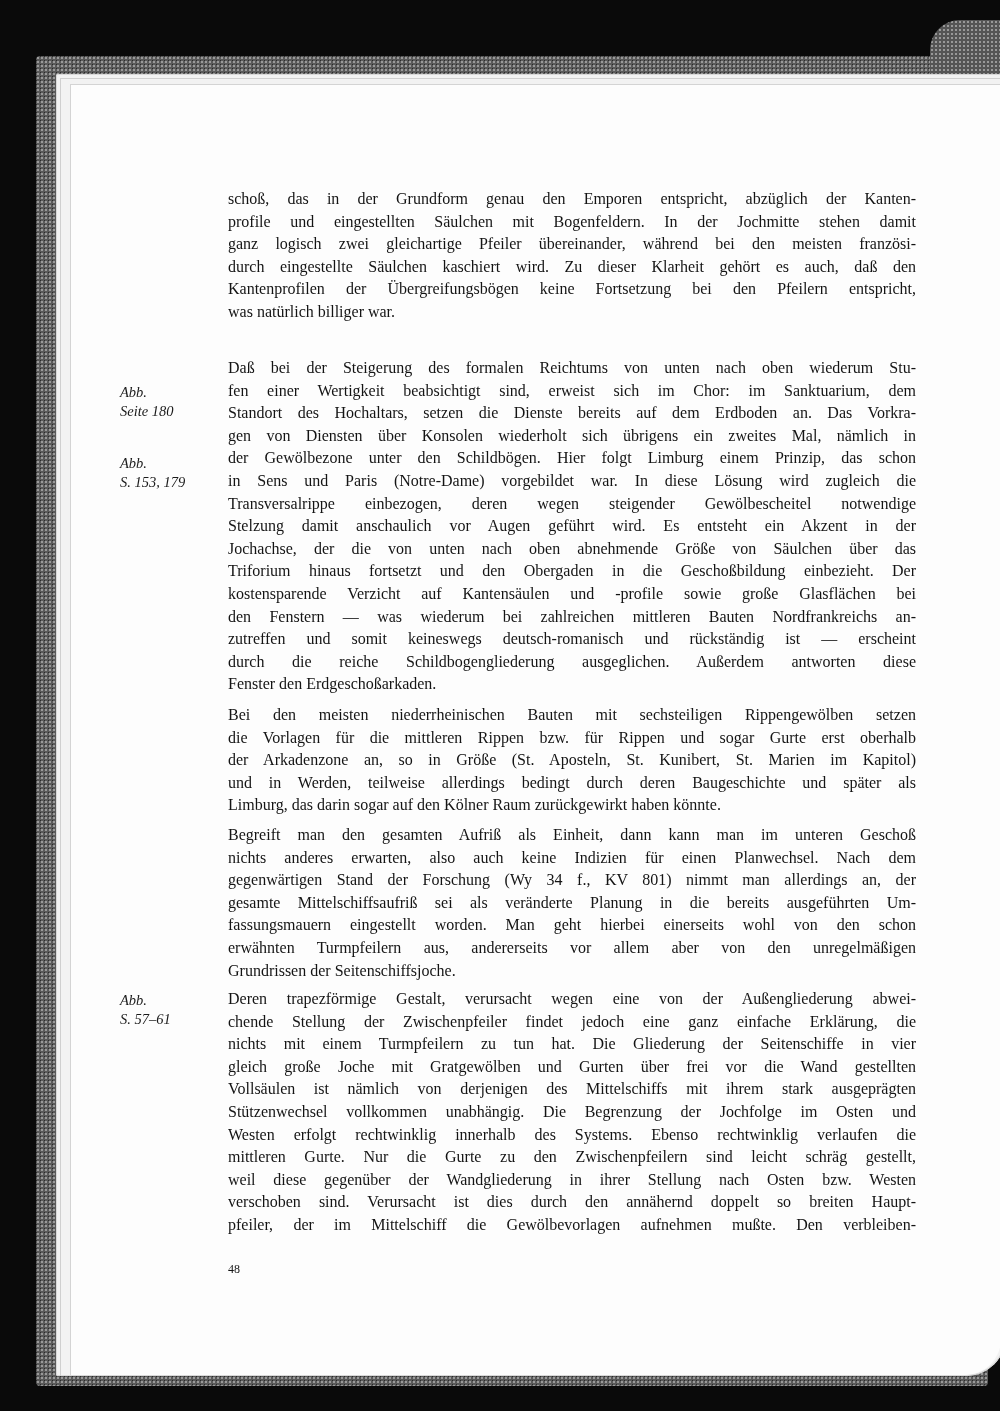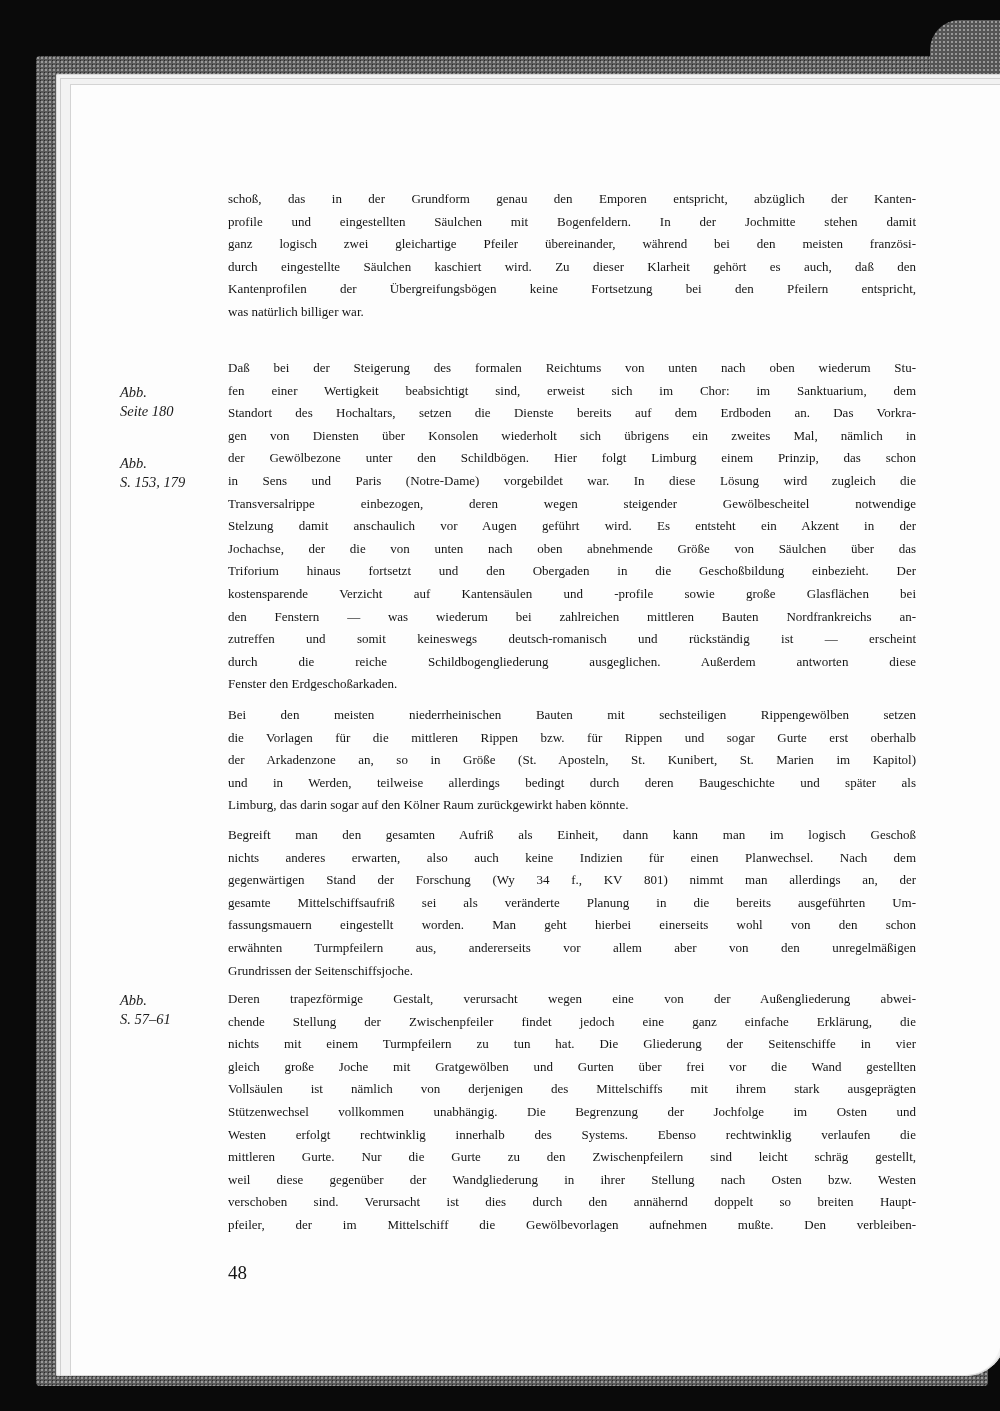--- a/index.html
+++ b/index.html
@@ -39,26 +39,26 @@
     background: #fdfdfd;
     border-left: 1px solid #d4d4d4;
     border-top: 1px solid #d4d4d4;
     border-radius: 0 0 36px 0;
   }
   .margin-note {
     position: absolute; left: 120px; font-size: 14.5px; line-height: 19px; color: #1a1a1a; font-style: italic;
   }
   .text-block {
     position: absolute; left: 228px; width: 688px; color: #141414;
-    font-size: 13px; line-height: 22.6px; text-align: justify;
+    font-size: 16px; line-height: 22.6px; text-align: justify;
   }
   .line { display: block; text-align: justify; text-align-last: justify; white-space: nowrap; }
   .line.last { text-align-last: left; }
   .page-number {
-    position: absolute; left: 228px; top: 1262px; font-size: 19px; color: #141414;
+    position: absolute; left: 228px; top: 1262px; font-size: 12px; color: #141414;
   }
 </style>
 </head>
 <body>
 
 <div class="cloth"></div>
 <div class="cloth-right"></div>
 <div class="page-stack"></div>
 
 <div class="page"></div>
@@ -105,21 +105,21 @@
 
 <div class="text-block" style="top:704px;">
   <span class="line">Bei den meisten niederrheinischen Bauten mit sechsteiligen Rippengewölben setzen</span>
   <span class="line">die Vorlagen für die mittleren Rippen bzw. für Rippen und sogar Gurte erst oberhalb</span>
   <span class="line">der Arkadenzone an, so in Größe (St. Aposteln, St. Kunibert, St. Marien im Kapitol)</span>
   <span class="line">und in Werden, teilweise allerdings bedingt durch deren Baugeschichte und später als</span>
   <span class="line last">Limburg, das darin sogar auf den Kölner Raum zurückgewirkt haben könnte.</span>
 </div>
 
 <div class="text-block" style="top:824px;">
-  <span class="line">Begreift man den gesamten Aufriß als Einheit, dann kann man im logisch Geschoß</span>
+  <span class="line">Begreift man den gesamten Aufriß als Einheit, dann kann man im unteren Geschoß</span>
   <span class="line">nichts anderes erwarten, also auch keine Indizien für einen Planwechsel. Nach dem</span>
   <span class="line">gegenwärtigen Stand der Forschung (Wy 34 f., KV 801) nimmt man allerdings an, der</span>
   <span class="line">gesamte Mittelschiffsaufriß sei als veränderte Planung in die bereits ausgeführten Um-</span>
   <span class="line">fassungsmauern eingestellt worden. Man geht hierbei einerseits wohl von den schon</span>
   <span class="line">erwähnten Turmpfeilern aus, andererseits vor allem aber von den unregelmäßigen</span>
   <span class="line last">Grundrissen der Seitenschiffsjoche.</span>
 </div>
 
 <div class="text-block" style="top:988px;">
   <span class="line">Deren trapezförmige Gestalt, verursacht wegen eine von der Außengliederung abwei-</span>

